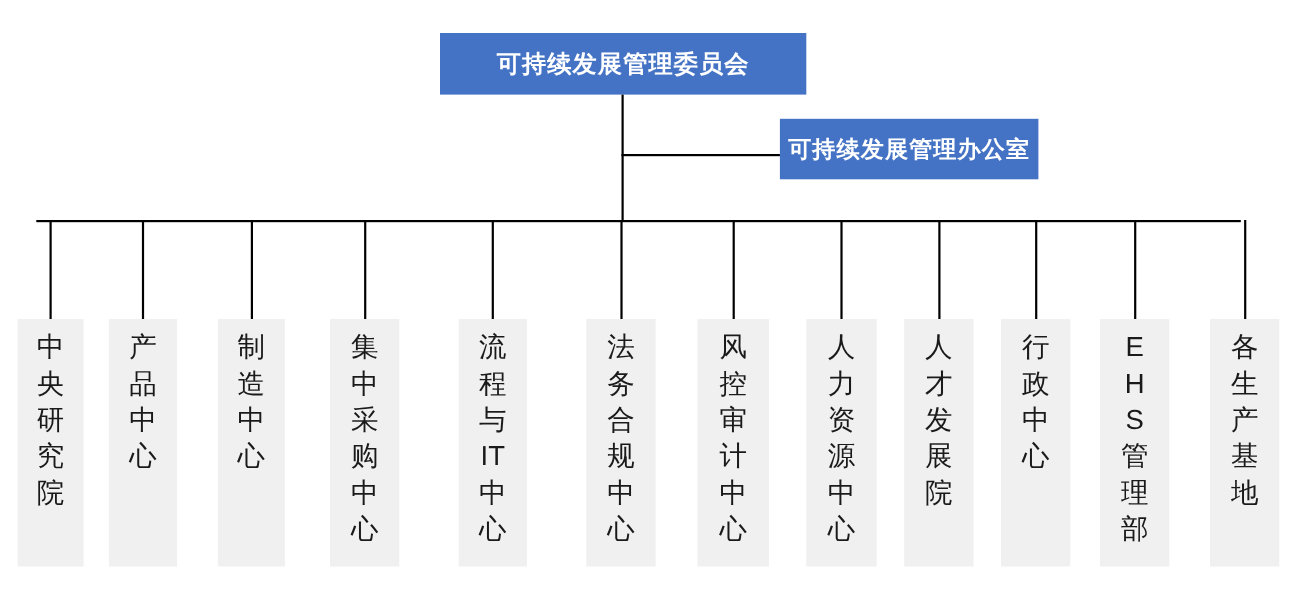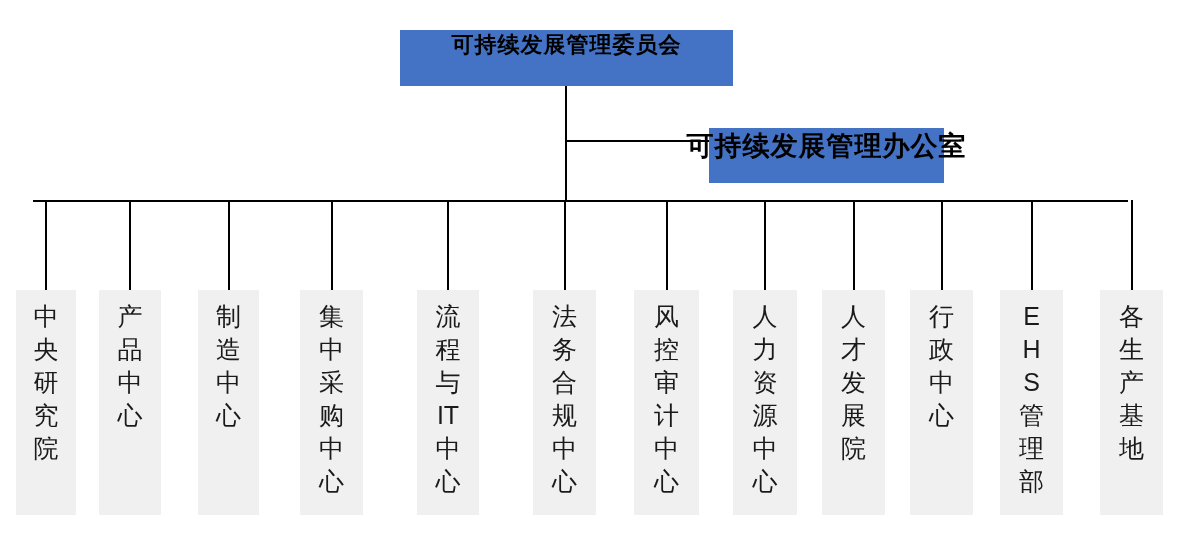--- a/index.html
+++ b/index.html
@@ -16,40 +16,40 @@
     height: 542px;
     background: #ffffff;
     overflow: hidden;
   }
 
   
   .blue-box {
     position: absolute;
     background: #4472C4;
     display: flex;
-    align-items: flex-start;
+    align-items: center;
     justify-content: center;
-    color: #000000;
+    color: #ffffff;
     font-weight: bold;
     letter-spacing: 1px;
     white-space: nowrap;
   }
   #committee-box {
     left: 400px;
     top: 30px;
     width: 333px;
     height: 56px;
     font-size: 22px;
   }
   #office-box {
     left: 709px;
-    top: 128px;
+    top: 108px;
     width: 235px;
     height: 55px;
-    font-size: 27px;
+    font-size: 21px;
   }
 
   
   .line {
     position: absolute;
     background: #000000;
   }
   .vline { width: 2px; }
   .hline { height: 2px; }
 

